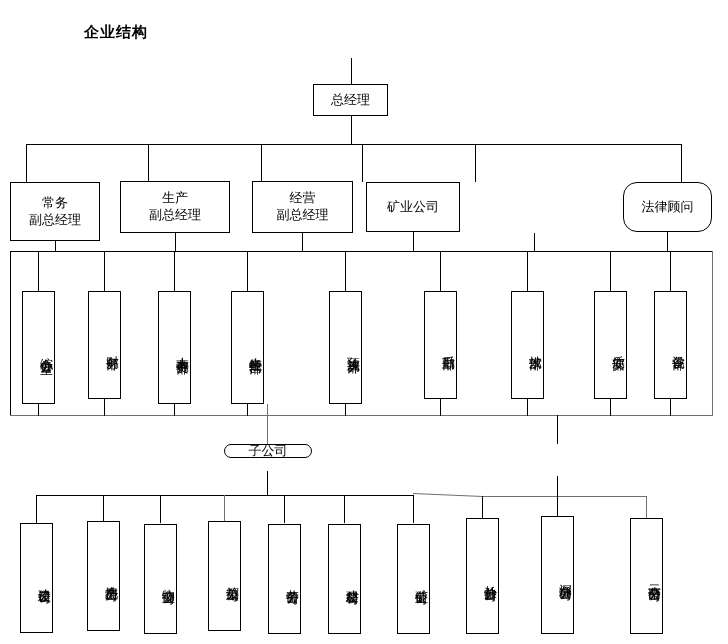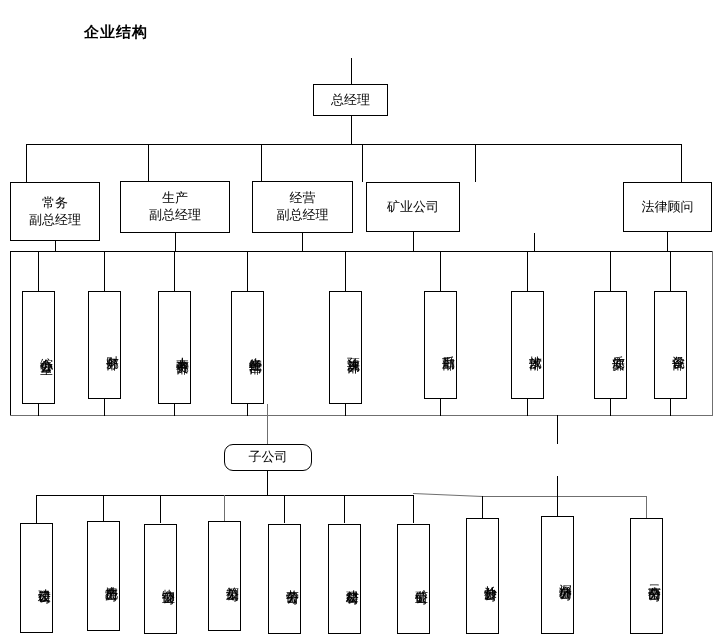--- a/index.html
+++ b/index.html
@@ -106,21 +106,21 @@
   <div class="node two-line" style="left:252px; top:181px; width:101px; height:52px;">
     <div>
       <div>经营</div>
       <div>副总经理</div>
     </div>
   </div>
 
   <div class="node" style="left:366px; top:182px; width:94px; height:50px;">矿业公司</div>
 
 
-  <div class="node" style="left:623px; top:182px; width:89px; height:50px;">法律顾问</div>
+  <div class="node" style="left:623px; top:182px; width:89px; height:50px;border-radius:14px;">法律顾问</div>
 
   <div class="ln v" style="left:55px;  top:232px; height:19px;"></div>
   <div class="ln v" style="left:175px; top:233px; height:18px;"></div>
   <div class="ln v" style="left:302px; top:233px; height:18px;"></div>
   <div class="ln v" style="left:413px; top:232px; height:19px;"></div>
   <div class="ln v" style="left:534px; top:233px; height:18px;"></div>
   <div class="ln v" style="left:667px; top:232px; height:19px;"></div>
 
   <div class="ln h" style="left:10px; top:251px; width:703px;"></div>
   <div class="ln v" style="left:10px; top:251px; height:165px;"></div>
@@ -153,21 +153,21 @@
   <div class="node vert" style="left:231px; top:291px; width:33px; height:113px;">生产经营部</div>
   <div class="node vert" style="left:329px; top:291px; width:33px; height:113px;">预决算部</div>
   <div class="node vert" style="left:424px; top:291px; width:33px; height:108px;">后勤部</div>
   <div class="node vert" style="left:511px; top:291px; width:33px; height:108px;">技术部</div>
   <div class="node vert" style="left:594px; top:291px; width:33px; height:108px;">质安部</div>
   <div class="node vert" style="left:654px; top:291px; width:33px; height:108px;">设备部</div>
 
   <div class="ln v grey" style="left:267px; top:404px; height:40px;"></div>
   <div class="ln v" style="left:557px; top:415px; height:29px;"></div>
 
-  <div class="node" style="left:224px; top:444px; width:88px; height:27px;border-radius:9px;">子公司</div>
+  <div class="node" style="left:224px; top:444px; width:88px; height:14px;border-radius:9px;">子公司</div>
 
   <div class="ln v" style="left:267px; top:471px; height:24px;"></div>
   <div class="ln v" style="left:557px; top:476px; height:20px;"></div>
 
   <div class="ln h" style="left:36px; top:495px; width:377px;"></div>
   <div class="diag" style="left:413px; top:493px; width:70px; transform:rotate(2.5deg);"></div>
 
   <div class="ln h grey" style="left:482px; top:496px; width:164px;"></div>
   <div class="ln v grey" style="left:646px; top:496px; height:28px;"></div>
   <div class="ln v" style="left:482px; top:496px; height:28px;"></div>

